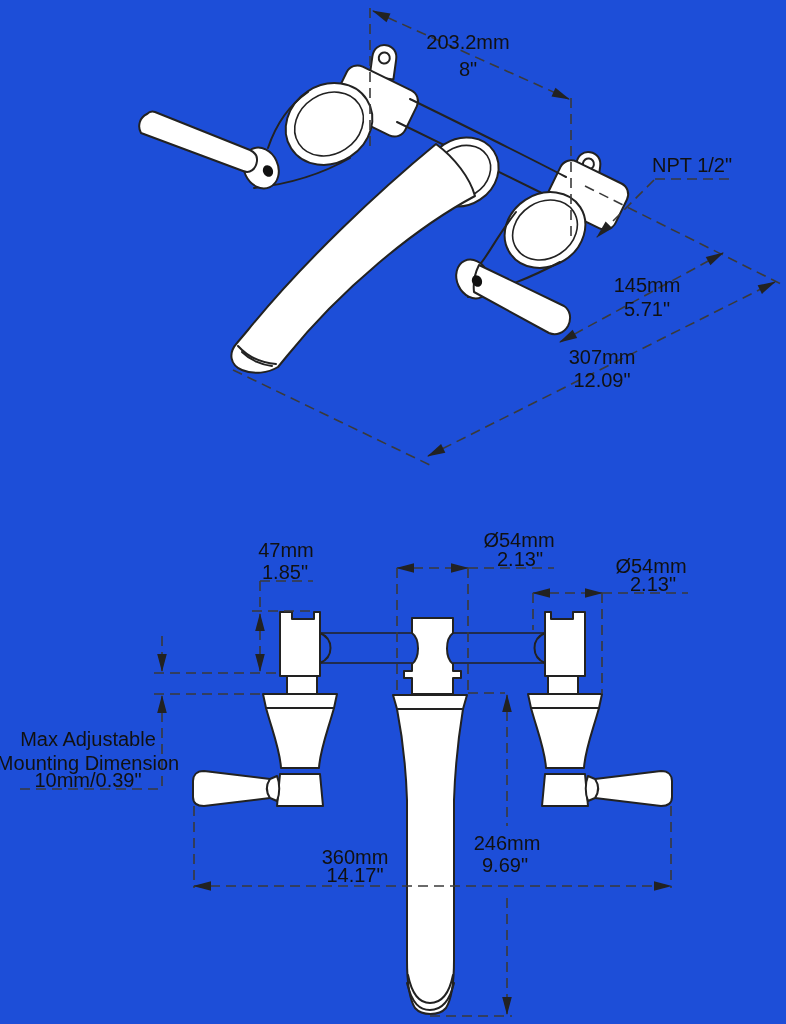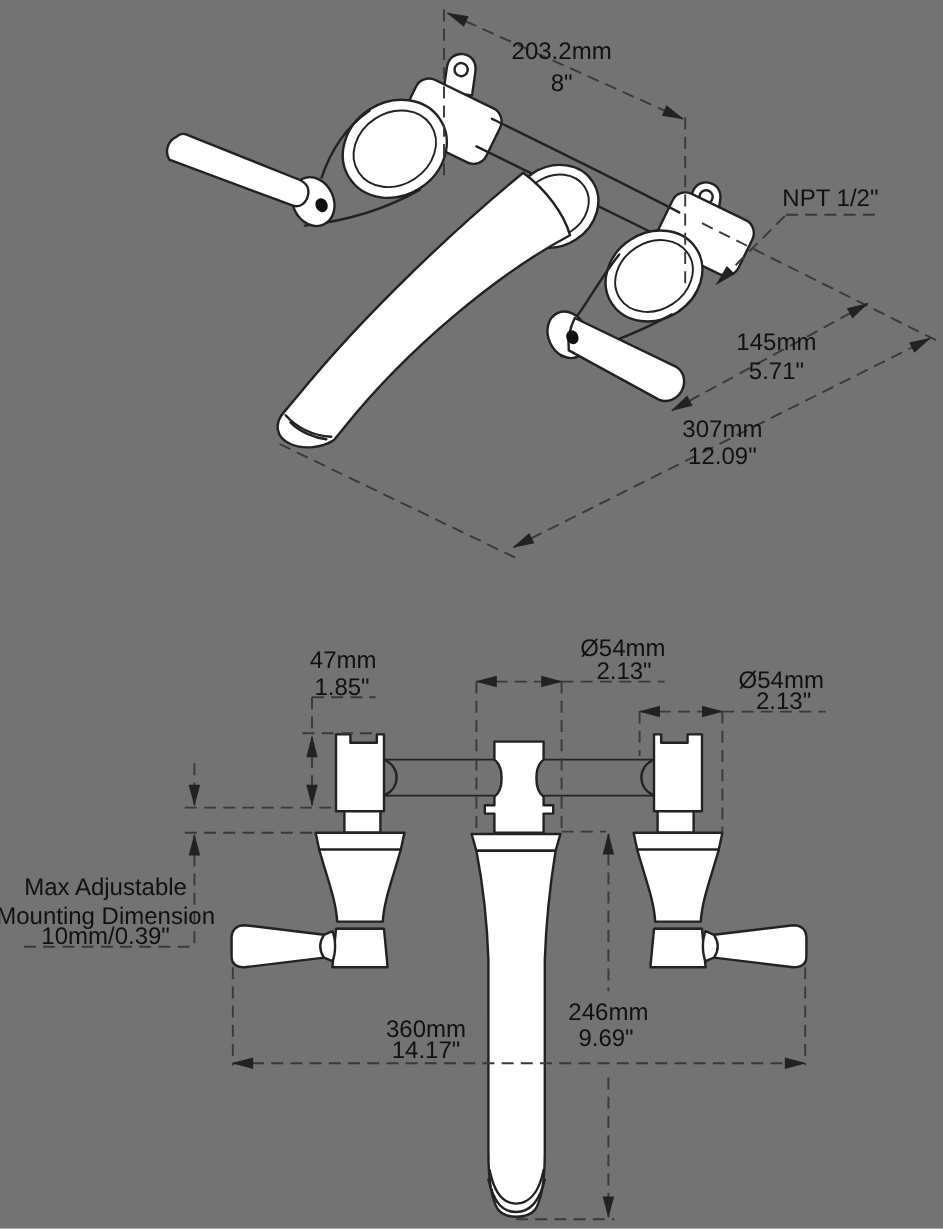--- a/index.html
+++ b/index.html
@@ -1,16 +1,16 @@
 <!DOCTYPE html>
 <html><head>
 <meta charset="utf-8">
 <style>
   html,body{margin:0;padding:0;background:#ffffff;}
-  .canvas{position:relative;width:786px;height:1024px;background:#737373;overflow:hidden;}
+  .canvas{position:relative;width:786px;height:1024px;background:#1d4ed8;overflow:hidden;}
   svg{display:block;}
   .art{fill:#ffffff;stroke:#222222;stroke-width:2;stroke-linejoin:round;stroke-linecap:round;}
   .artline{fill:none;stroke:#222222;stroke-width:2;stroke-linejoin:round;stroke-linecap:round;}
   .thin{fill:none;stroke:#222222;stroke-width:1.6;}
   .dash{fill:none;stroke:#3a3a3a;stroke-width:1.6;stroke-dasharray:10 6;}
   .dim{font-family:"Liberation Sans", sans-serif;font-size:20px;fill:#111111;text-anchor:middle;}
   .dot{fill:#111111;stroke:none;}
 </style>
 </head>
 <body>

